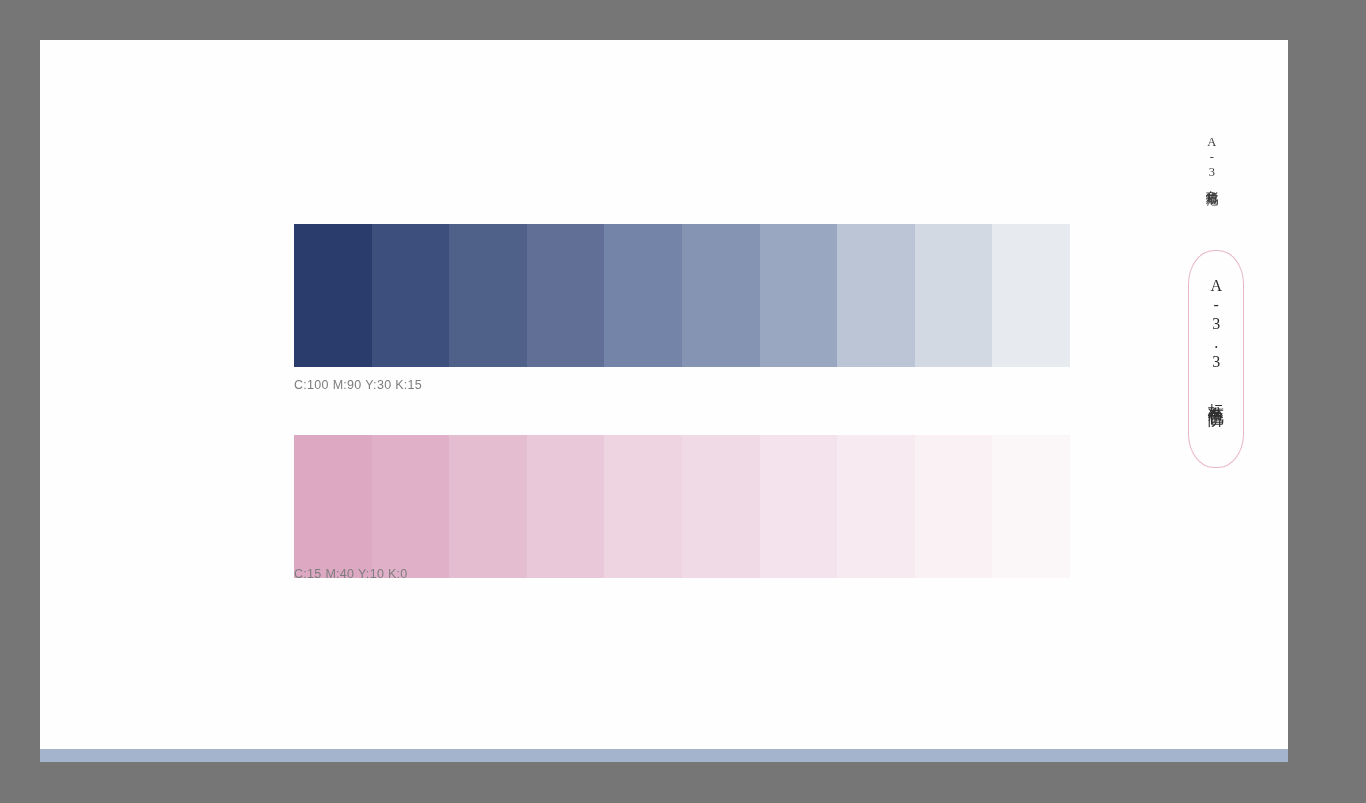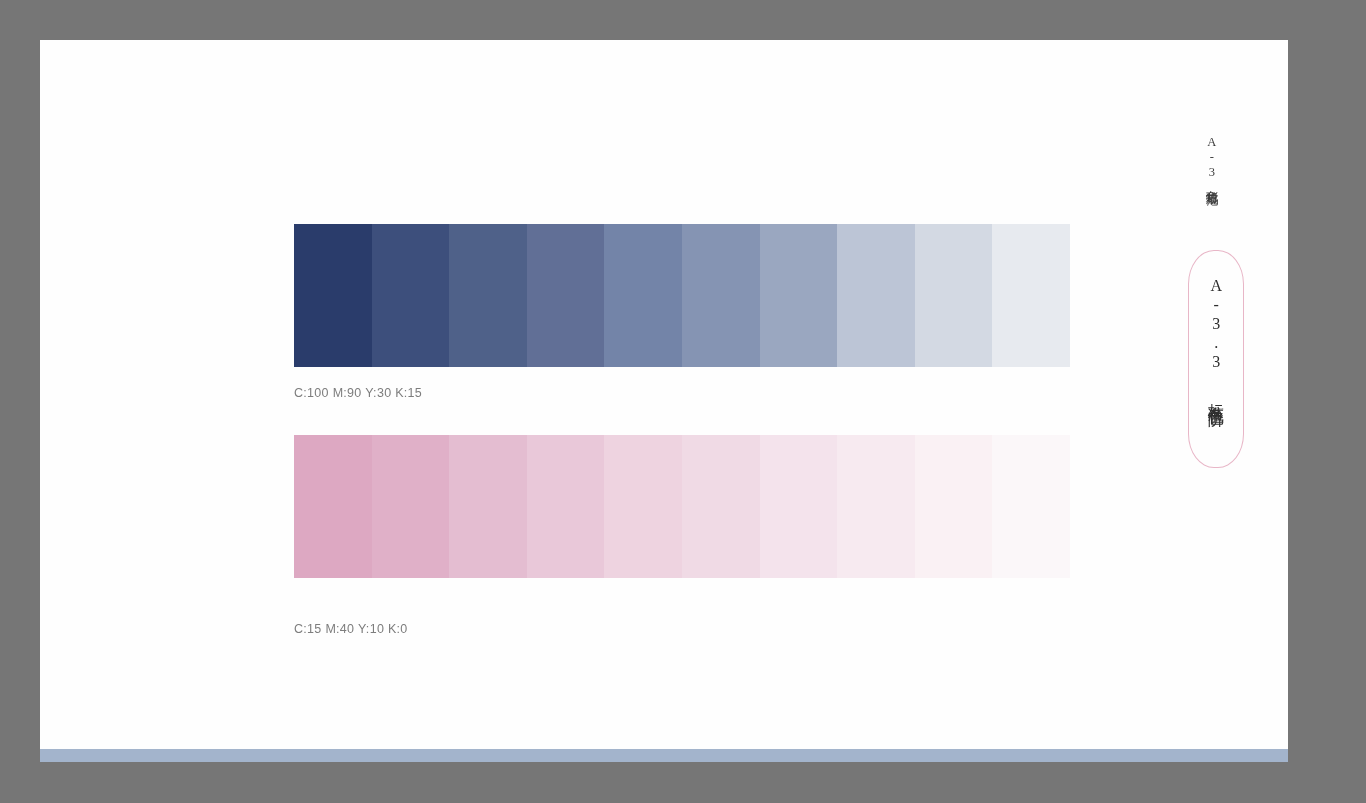--- a/index.html
+++ b/index.html
@@ -56,22 +56,22 @@
   #ramp-pink   { left: 254px; top: 395px; }
 
   .ramp-caption {
     position: absolute;
     left: 254px;
     font-size: 12.5px;
     letter-spacing: 0.3px;
     color: #7d7d7d;
     white-space: pre;
   }
-  #caption-blue { top: 346px; }
-  #caption-pink { top: 582px; text-align: right; }
+  #caption-blue { top: 338px; }
+  #caption-pink { top: 527px; text-align: right; }
 
   
   .v-text {
     writing-mode: vertical-rl;
     text-orientation: upright;
     font-family: "Liberation Serif", "DejaVu Serif", serif;
   }
 
   #section-label {
     position: absolute;

